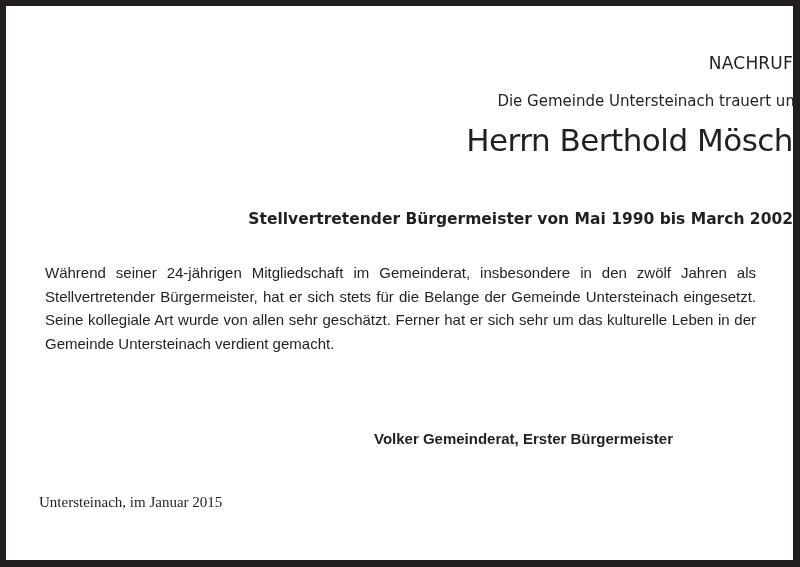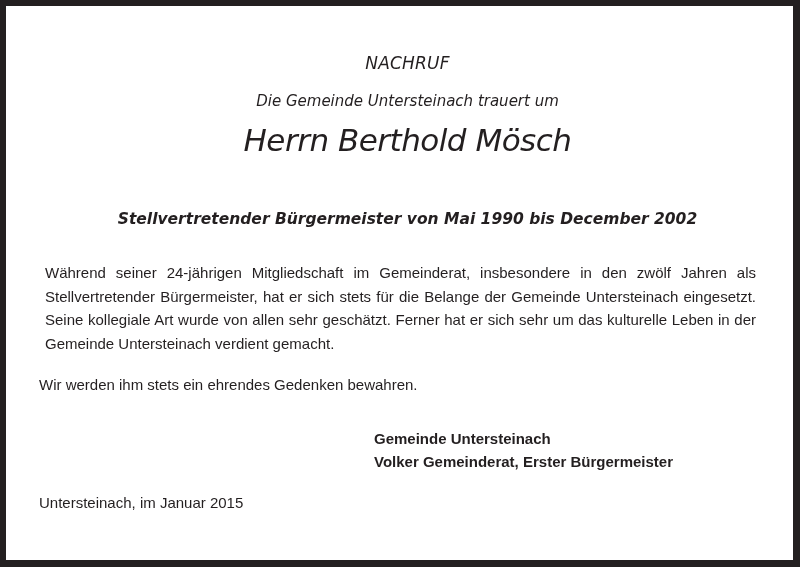--- a/index.html
+++ b/index.html
@@ -9,26 +9,26 @@
     font-family: "DejaVu Sans", sans-serif;
     overflow: hidden;
   }
   .page {
     position: absolute;
     left: 6px; top: 6px;
     width: 787px; height: 554px;
     background: #ffffff;
     color: #231f20;
   }
-  .center { position: absolute; left: 8px; width: 100%; text-align: center; font-style: italic; }
+  .center { position: absolute; left: 0; width: 100%; text-align: right; }
   .heading {
     top: 47px; font-size: 17px; letter-spacing: 0.2px;
     font-family: "DejaVu Sans", sans-serif;
   }
-  .intro { top: 86px; font-size: 15px; }
+  .intro { top: 86px; font-size: 15px; padding-left: 7px; }
   .name {
     top: 116px; font-size: 31px; font-weight: normal;
     font-family: "DejaVu Sans", sans-serif; letter-spacing: -0.5px;
   }
   .role { font-size: 15.5px; font-weight: bold; }
   .role1 { top: 180px; }
   .role2 { top: 204px; }
   .body-text {
     position: absolute; left: 33px; width: 723px; top: 249px;
     font-size: 15px; line-height: 23.5px; text-align: justify;
@@ -39,37 +39,35 @@
     position: absolute; left: 33px; top: 370px;
     font-size: 15px; font-family: "Liberation Sans", sans-serif;
   }
   .sign {
     position: absolute; left: 368px; top: 421px;
     font-size: 15px; font-weight: bold; line-height: 23px;
     font-family: "Liberation Sans", sans-serif;
   }
   .date {
     position: absolute; left: 33px; top: 488px;
-    font-size: 15px; font-family: Liberation Sans, sans-serif;
+    font-size: 15px; font-family: Liberation Serif, serif;
   }
 </style>
 </head>
 <body>
 
 <div class="page">
   <div class="center heading">NACHRUF</div>
   <div class="center intro">Die Gemeinde Untersteinach trauert um</div>
   <div class="center name">Herrn Berthold Mösch</div>
-  <div class="center role role2">Stellvertretender Bürgermeister von Mai 1990 bis December 2002</div>
+  <div class="center role role2">Stellvertretender Bürgermeister von Mai 1990 bis March 2002</div>
 
   <div class="body-text">
     <p>Während seiner 24-jährigen Mitgliedschaft im Gemeinderat, insbesondere in den zwölf Jahren als Stellvertretender Bürgermeister, hat er sich stets für die Belange der Gemeinde Untersteinach eingesetzt. Seine kollegiale Art wurde von allen sehr geschätzt. Ferner hat er sich sehr um das kulturelle Leben in der Gemeinde Untersteinach verdient gemacht.</p>
   </div>
 
-  <div class="closing">Wir werden ihm stets ein ehrendes Gedenken bewahren.</div>
 
   <div class="sign">
-    <div>Gemeinde Untersteinach</div>
     <div>Volker Gemeinderat, Erster Bürgermeister</div>
   </div>
 
   <div class="date">Untersteinach, im Januar 2015</div>
 </div>
 
 </body></html>

